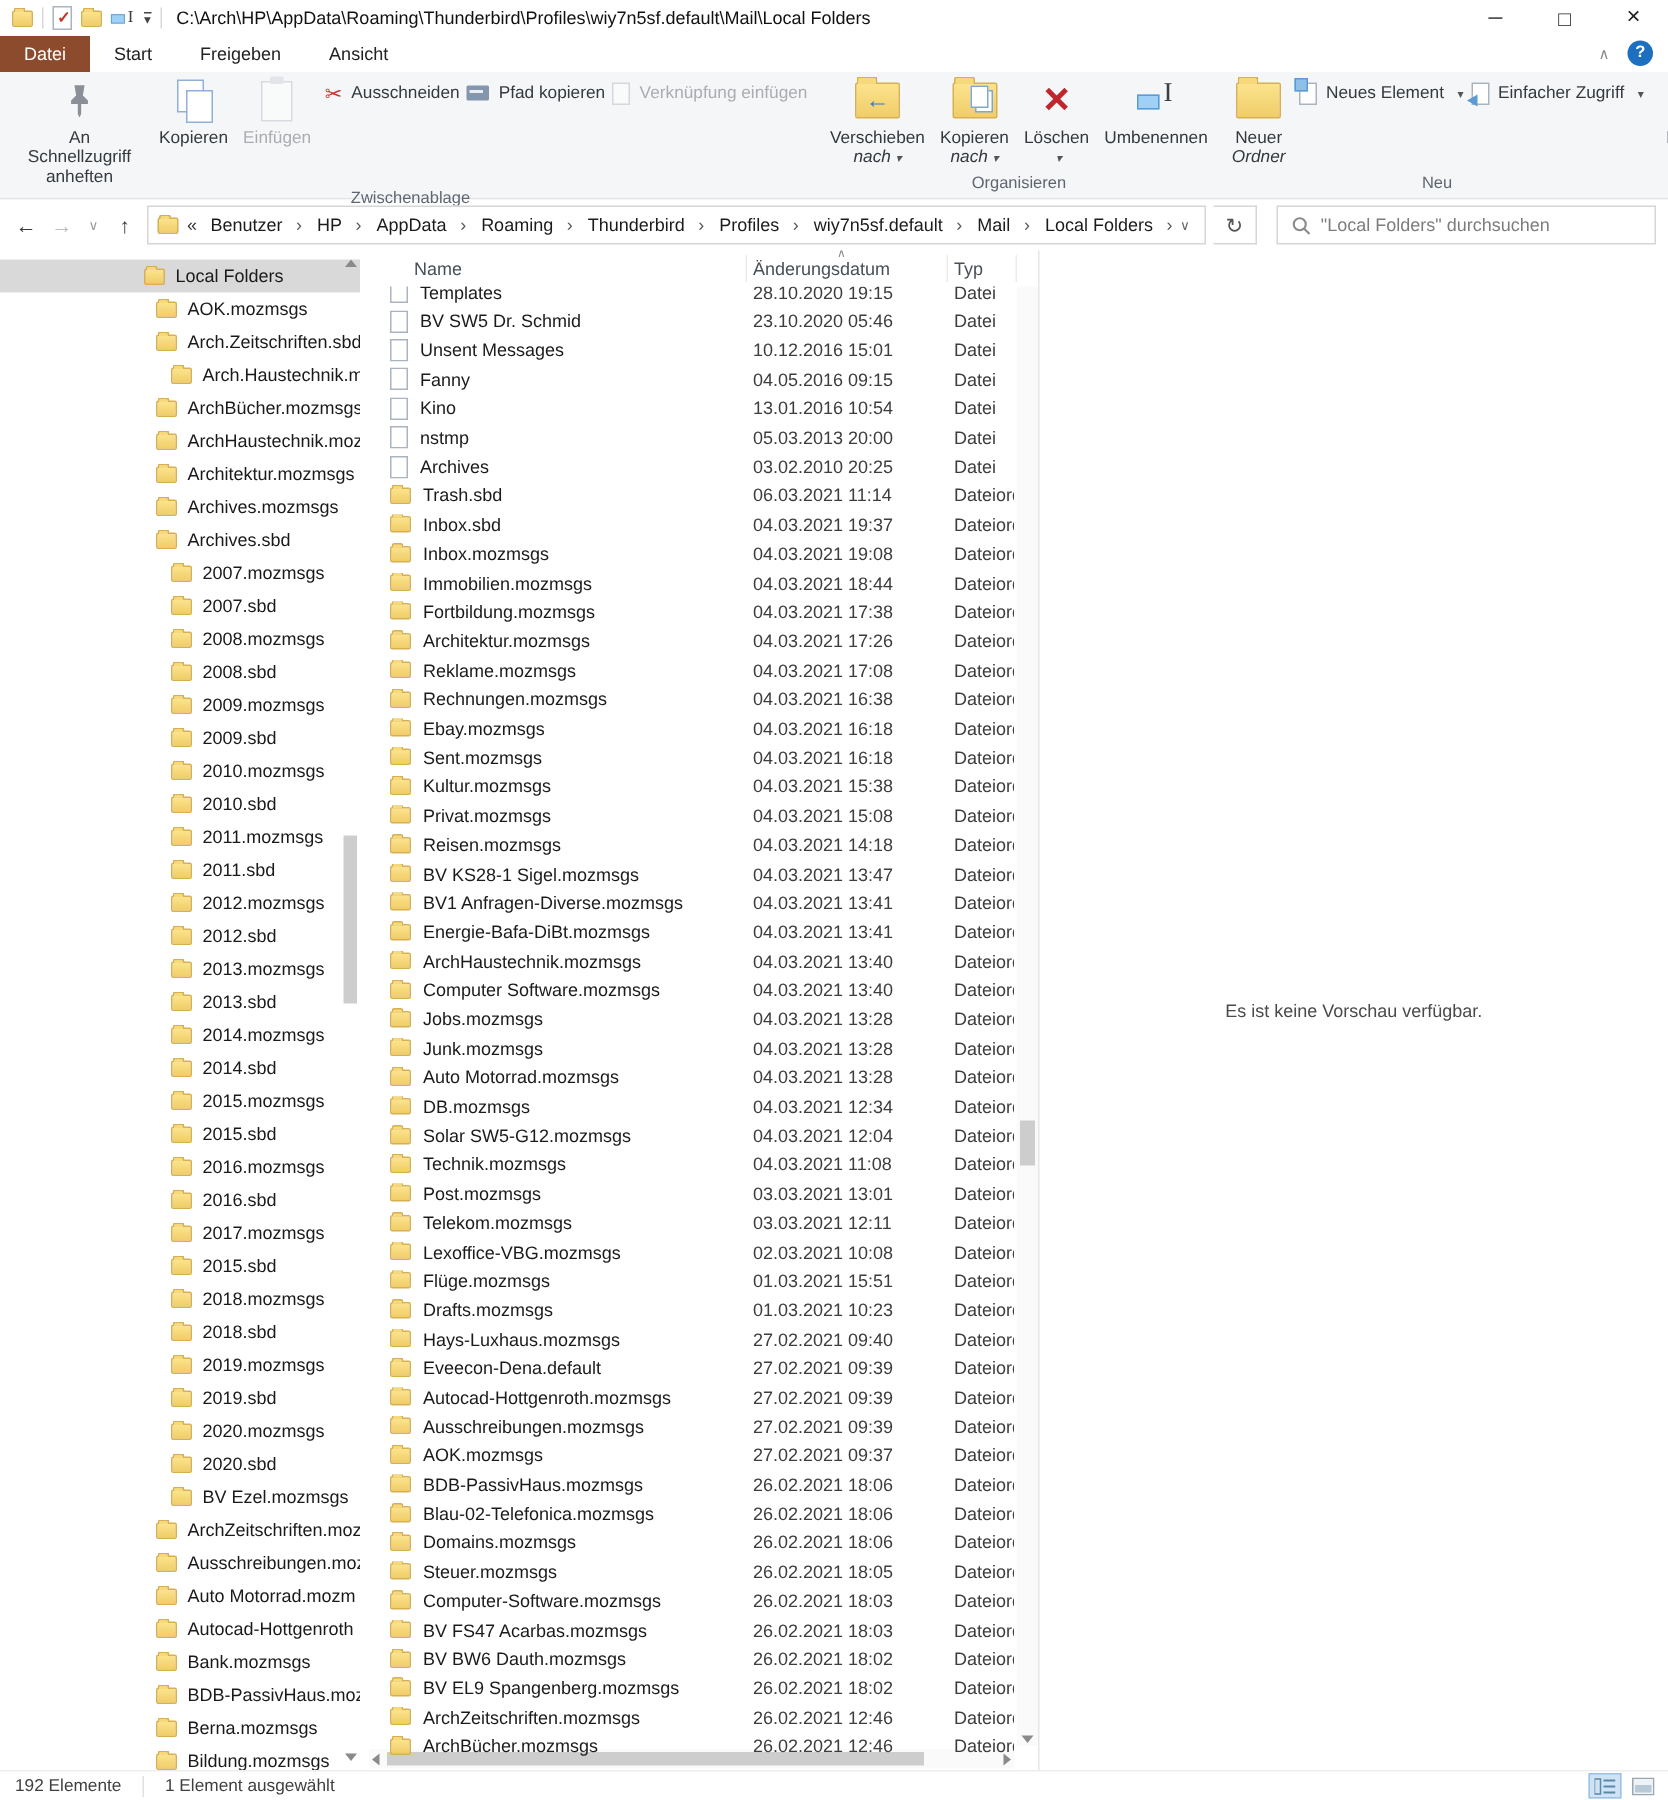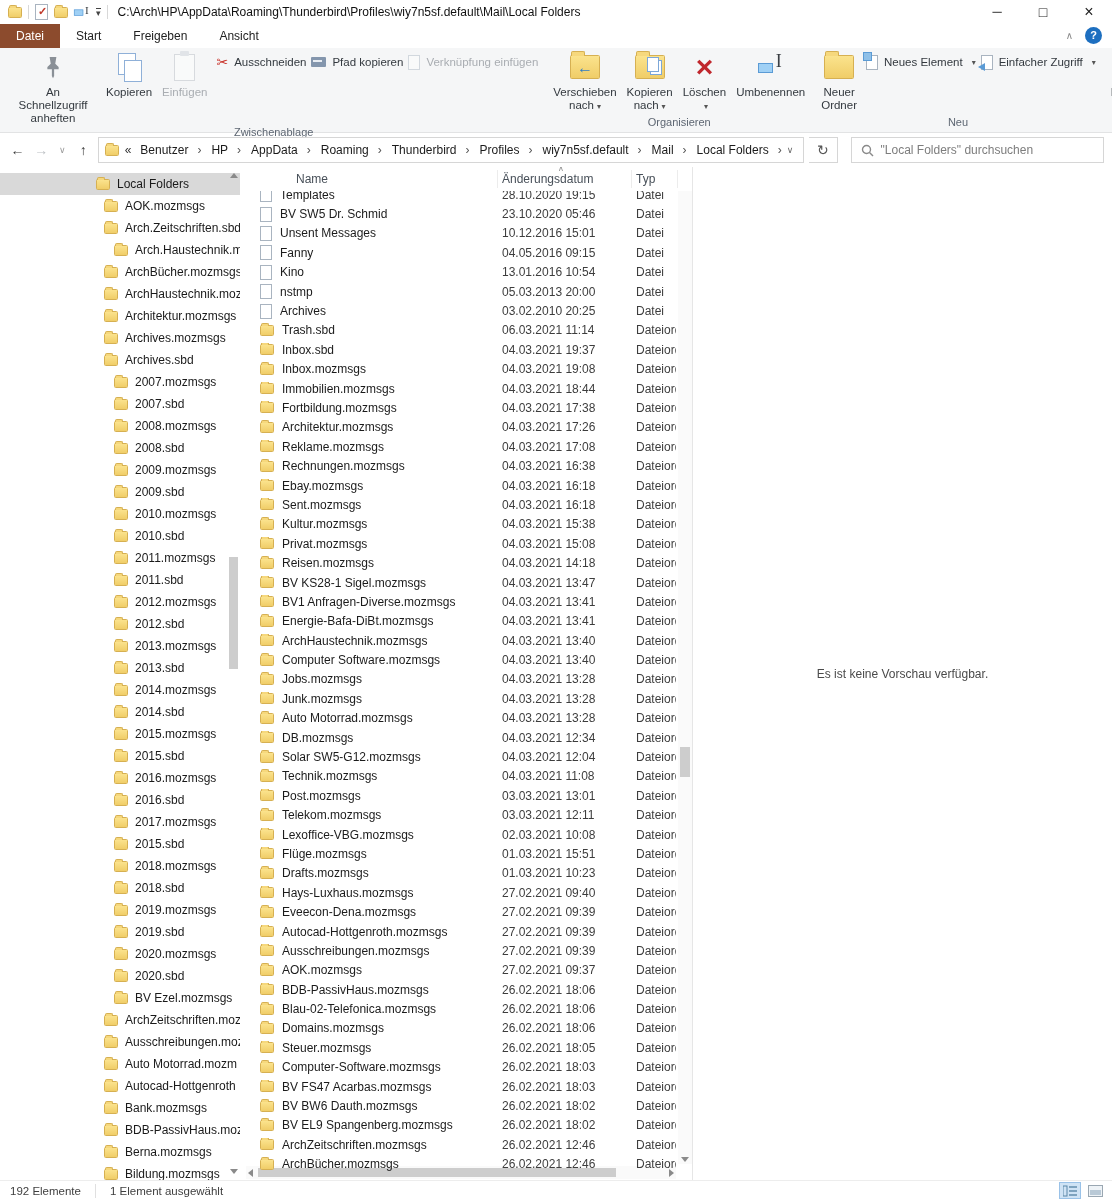--- a/index.html
+++ b/index.html
@@ -38,21 +38,21 @@
   .rgroup-label { text-align:center; font-size:11px; color:#5d6672; height:17px; line-height:15px; }
   .rsep { width:1px; background:#e2e3e4; margin:3px 0; }
   .bigbtn { display:flex; flex-direction:column; align-items:center; padding:3px 5px 0 5px; font-size:11.5px;
             color:#33393f; text-align:center; line-height:13px; }
   .bigbtn .icon-area { height:32px; display:flex; align-items:center; justify-content:center; margin-bottom:3px; }
   .smallcol { display:flex; flex-direction:row; gap:5px; padding:6px 4px 0 4px; }
   .smallbtn { display:flex; align-items:center; gap:6px; font-size:11.5px; color:#33393f; height:16px; white-space:nowrap; }
   .disabled { color:#a9adb2 !important; }
   .disabled .icon { opacity:.45; }
   .caret::after { content:"\25BE"; font-size:8px; color:#555; margin-left:3px; }
-  .l2 { display:block; }
+  .l2 { display:block;font-style:italic; }
 
   
   .fold { position:relative; display:inline-block; background:linear-gradient(180deg,#fbe38d,#f0cd68);
           border:1px solid #d6b052; border-radius:1.5px; flex:none; }
   .fold::before { content:""; position:absolute; background:#f6d87d; border:1px solid #d6b052; border-bottom:0;
                   border-radius:2px 2px 0 0; }
   .fold.s { width:14px; height:11px; }
   .fold.s::before { top:-3px; left:0; width:6px; height:2px; }
   .fold.b { width:30px; height:24px; }
   .fold.b::before { top:-5px; left:0; width:12px; height:4px; }
@@ -120,21 +120,21 @@
   .tri-up { width:0; height:0; border-left:4px solid transparent; border-right:4px solid transparent; border-bottom:5px solid #8a8a8a; }
   .tri-dn { width:0; height:0; border-left:4px solid transparent; border-right:4px solid transparent; border-top:5px solid #8a8a8a; }
   .tri-l  { width:0; height:0; border-top:4px solid transparent; border-bottom:4px solid transparent; border-right:5px solid #8a8a8a; }
   .tri-r  { width:0; height:0; border-top:4px solid transparent; border-bottom:4px solid transparent; border-left:5px solid #8a8a8a; }
   .sb-thumb { position:absolute; left:2px; width:9px; background:#cdcdcd; }
 
   .listarea { width:452px; position:relative; overflow:hidden; flex:none; }
   .list-head { height:24px; display:flex; align-items:center; font-size:12px; color:#474f58; background:#fff;
                position:relative; z-index:2; }
   .list-head .hc { height:18px; display:flex; align-items:center; border-right:1px solid #ececec; }
-  .hc.h-name { width:258px; padding-left:56px; }
+  .hc.h-name { width:258px; padding-left:36px; }
   .hc.h-date { width:134px; padding-left:4px; position:relative; }
   .hc.h-type { width:46px; padding-left:4px; }
   .sort-caret { position:absolute; top:-6px; left:60px; color:#8a8a8a; font-size:8px; }
   .sort-caret::before { content:"\2227"; }
   .rows { margin-top:-6px; position:relative; z-index:1; }
   .row { height:19.4px; display:flex; align-items:center; }
   .row .c1 { width:258px; display:flex; align-items:center; gap:8px; padding-left:20px; white-space:nowrap; overflow:hidden; }
   .row .c2 { width:134px; padding-left:4px; color:#3d3d3d; white-space:nowrap; }
   .row .c3 { width:44px; padding-left:4px; color:#3d3d3d; white-space:nowrap; overflow:hidden; }
   .ric { flex:none; }
@@ -990,21 +990,21 @@
             <span class="ric folder"></span>
             <span>Hays-Luxhaus.mozmsgs</span>
           </span>
           <span class="c2">27.02.2021 09:40</span>
           <span class="c3">Dateiordner</span>
         </div>
 
         <div class="row">
           <span class="c1">
             <span class="ric folder"></span>
-            <span>Eveecon-Dena.mozmsgs</span>
+            <span>Eveecon-Dena.default</span>
           </span>
           <span class="c2">27.02.2021 09:39</span>
           <span class="c3">Dateiordner</span>
         </div>
 
         <div class="row">
           <span class="c1">
             <span class="ric folder"></span>
             <span>Autocad-Hottgenroth.mozmsgs</span>
           </span>

